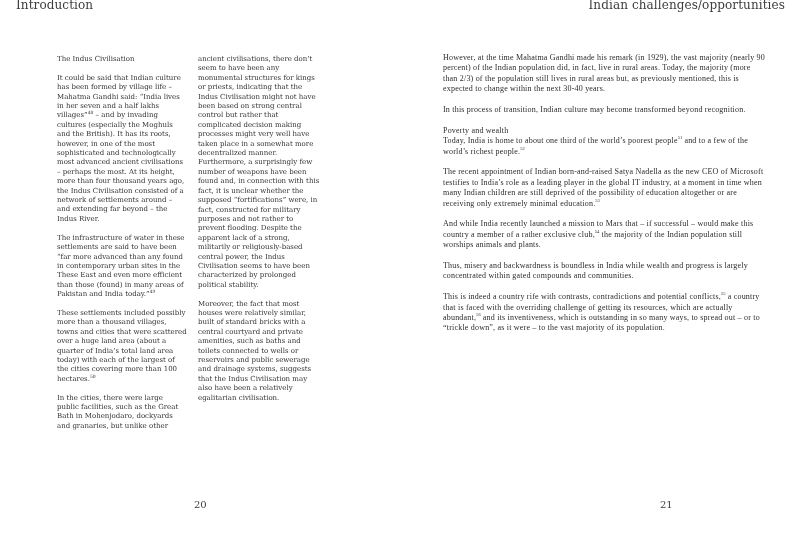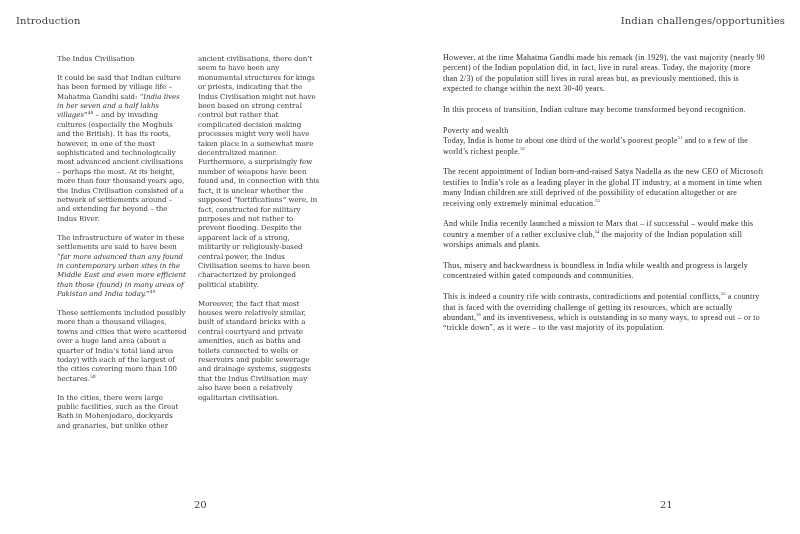--- a/index.html
+++ b/index.html
@@ -5,22 +5,22 @@
   html, body { margin:0; padding:0; }
   body {
     width:800px; height:534px;
     background:#ffffff;
     position:relative;
     overflow:hidden;
     font-family:"DejaVu Serif", serif;
     color:#333333;
   }
   .running-head {
-    position:absolute; top:16px;
-    font-size:10px; line-height:10px;
+    position:absolute; top:0;
+    font-size:12px; line-height:10px;
     color:#3d3d3d;
     letter-spacing:0.1px;
   }
   .running-head.left  { left:16px; }
   .running-head.right { right:15px; text-align:center; }
 
   .col {
     position:absolute; top:55px;
     font-size:7px; line-height:9.4px;
     color:#333333;
@@ -32,42 +32,42 @@
 
   .right-text {
     position:absolute; left:443px; top:53px; width:324px;
     font-family:Liberation Serif, serif;
     font-size:8px; line-height:10.4px; letter-spacing:0.2px;
     color:#2b2b2b;
     text-align:left;
   }
   .right-text p { margin:0 0 10.4px 0; }
 
-  .italic { font-style:italic; }
+  .italic { }
   .sup { font-size:4.5px; vertical-align:super; line-height:0; letter-spacing:0; }
 
   .page-number {
     position:absolute; top:499px;
     font-size:10px; color:#3d3d3d;
     font-family:"DejaVu Serif", serif;
   }
   .page-number.left  { left:194px; }
   .page-number.right { left:636px;margin-left:24px; }
 </style>
 </head>
 <body>
 
 <div class="running-head left">Introduction</div>
 
 <div class="running-head right">Indian challenges/opportunities</div>
 
 <div class="col col1">
     <p class="block heading"><span>The Indus Civilisation</span></p>
     <p class="block para"><span>It could be said that Indian culture has been formed by village life – Mahatma Gandhi said: “</span><span class="italic">India lives in her seven and a half lakhs villages</span><span>”</span><span class="sup">48</span><span> – and by invading cultures (especially the Moghuls and the British). It has its roots, however, in one of the most sophisticated and technologically most advanced ancient civilisations – perhaps the most. At its height, more than four thousand years ago, the Indus Civilisation consisted of a network of settlements around – and extending far beyond – the Indus River.</span></p>
-    <p class="block para"><span>The infrastructure of water in these settlements are said to have been “</span><span class="italic">far more advanced than any found in contemporary urban sites in the Middle East and even more efficient than those (found) in many areas of Pakistan and India today.</span><span>”</span><span class="sup">49</span></p>
+    <p class="block para"><span>The infrastructure of water in these settlements are said to have been “</span><span class="italic">far more advanced than any found in contemporary urban sites in the These East and even more efficient than those (found) in many areas of Pakistan and India today.</span><span>”</span><span class="sup">49</span></p>
     <p class="block para"><span>These settlements included possibly more than a thousand villages, towns and cities that were scattered over a huge land area (about a quarter of India’s total land area today) with each of the largest of the cities covering more than 100 hectares.</span><span class="sup">50</span></p>
     <p class="block para"><span>In the cities, there were large public facilities, such as the Great Bath in Mohenjodaro, dockyards and granaries, but unlike other</span></p>
   </div>
 
 <div class="col col2">
     <p class="block para"><span>ancient civilisations, there don’t seem to have been any monumental structures for kings or priests, indicating that the Indus Civilisation might not have been based on strong central control but rather that complicated decision making processes might very well have taken place in a somewhat more decentralized manner. Furthermore, a surprisingly few number of weapons have been found and, in connection with this fact, it is unclear whether the supposed “fortifications” were, in fact, constructed for military purposes and not rather to prevent flooding. Despite the apparent lack of a strong, militarily or religiously-based central power, the Indus Civilisation seems to have been characterized by prolonged political stability.</span></p>
     <p class="block para"><span>Moreover, the fact that most houses were relatively similar, built of standard bricks with a central courtyard and private amenities, such as baths and toilets connected to wells or reservoirs and public sewerage and drainage systems, suggests that the Indus Civilisation may also have been a relatively egalitarian civilisation.</span></p>
   </div>
 
 <div class="right-text">

